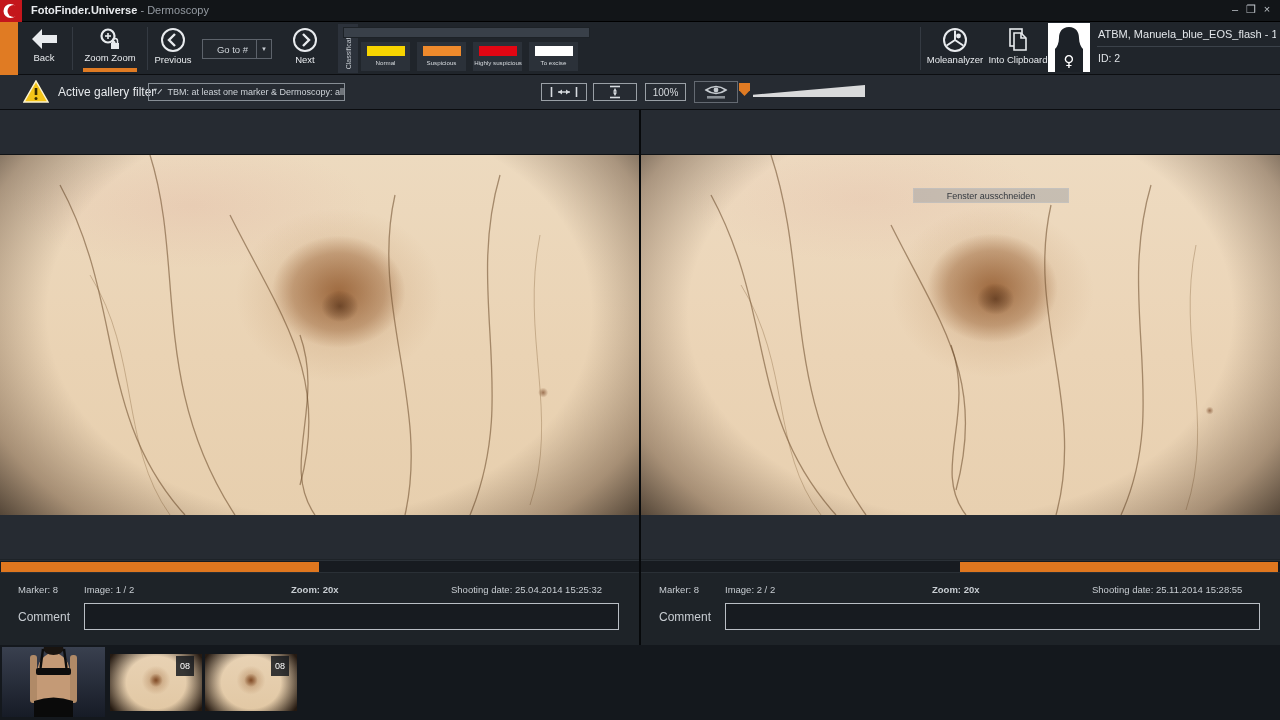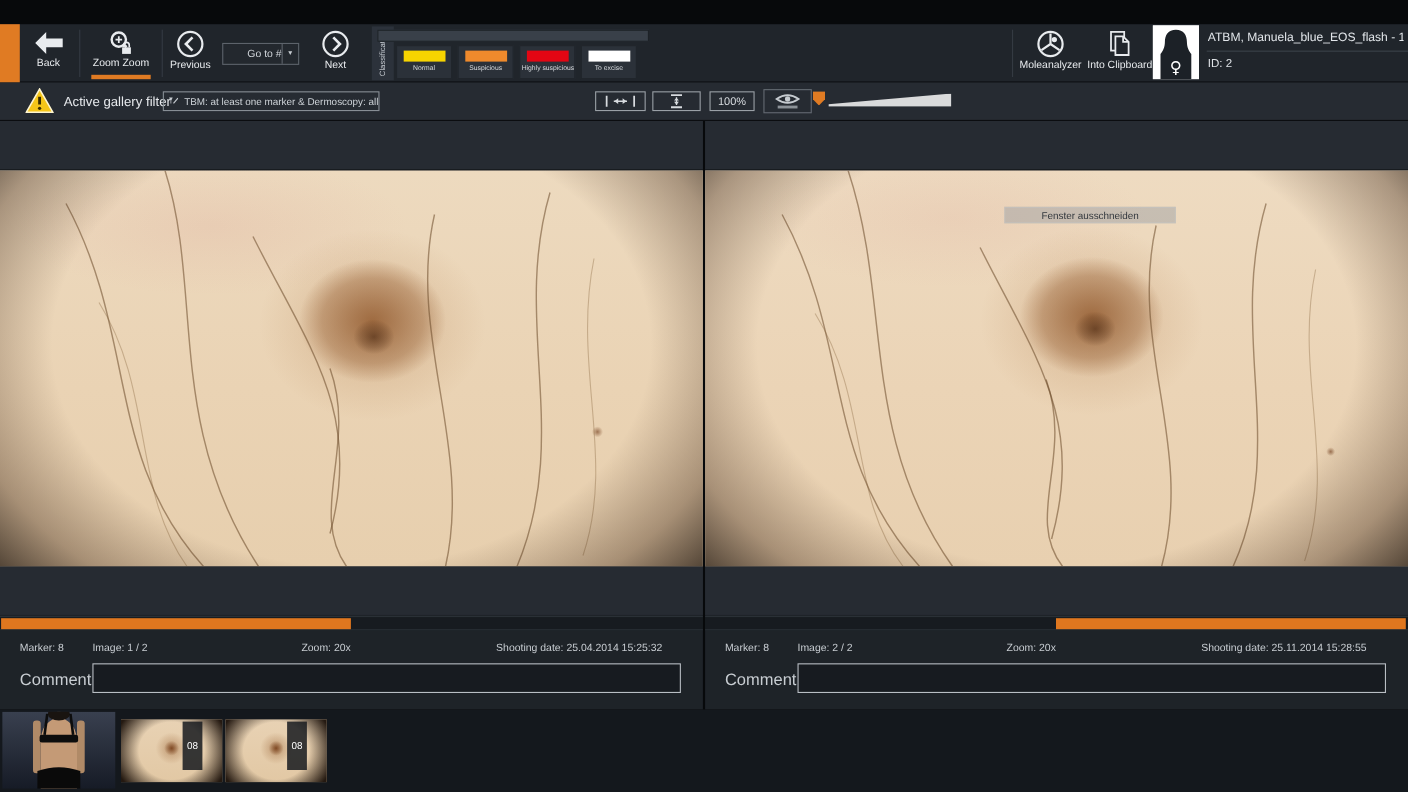--- a/index.html
+++ b/index.html
@@ -25,21 +25,21 @@
   .tbtn svg { display:block; margin:3px auto 0; }
   .sep { position:absolute; top:5px; width:1px; height:43px; background:#343a42; }
   #btn-back { left:18px; width:52px; }
   #sep1 { left:72px; }
   #btn-zoomlock { left:75px; width:70px; }
   #zl-underline { position:absolute; left:8px; bottom:1px; width:54px; height:4px; background:#e07b23; }
   #sep2 { left:147px; }
   #btn-prev { left:149px; width:48px; }
   .goto { position:absolute; left:202px; top:17px; width:70px; height:20px;
     border:1px solid #5d636b; background:#23282e; display:flex; align-items:center; }
-  .goto .gtxt { flex:1; font-size:9.5px; color:#d0d5da; padding-left:6px; text-align:right; }
+  .goto .gtxt { flex:1; font-size:9.5px; color:#d0d5da; padding-left:6px; text-align:center; }
   .goto .garrow { width:15px; height:100%; border-left:1px solid #5d636b; color:#c8cdd2;
     font-size:6px; display:flex; align-items:center; justify-content:center; }
   #btn-next { left:281px; width:48px; }
   .cls-tab { position:absolute; left:338px; top:2px; width:20px; height:49px; background:#2c323b;
     display:flex; align-items:center; justify-content:center; }
   .cls-tab span { writing-mode:vertical-rl; transform:rotate(180deg); font-size:7px; color:#c6cbd1; }
   .cls-strip { position:absolute; left:343px; top:5px; width:247px; height:11px;
     background:#394049; border:1px solid #1d2227; }
   .cls-row { position:absolute; left:360px; top:19px; display:flex; gap:5px; }
   .cbtn { width:51px; height:31px; background:#2b3139; border:1px solid #20252b; text-align:center; }
@@ -100,42 +100,54 @@
   .ghost { position:absolute; left:272px; top:33px; width:156px; height:15px; z-index:5;
     background:rgba(150,156,162,.45); border:1px solid rgba(195,200,205,.4);
     font-size:9px; color:#33383e; text-align:center; line-height:14px; }
   .strip-bot { position:absolute; left:0; top:405px; width:100%; height:44px; background:#262b32; }
   .track { position:absolute; left:0; top:450px; width:100%; height:13px; background:#171b20;
     border-top:1px solid #2a3036; border-bottom:1px solid #2a3036; }
   .sthumb { position:absolute; top:1px; height:10px; background:#e0771f; }
   #panelL .sthumb { left:1px; width:318px; }
   #panelR .sthumb { left:319px; width:318px; }
   .stat { position:absolute; top:474px; font-size:9.5px; color:#c8cdd2; white-space:nowrap; }
-  .s-marker { left:18px; } .s-image { left:84px; } .s-zoom { left:274px; } .s-date { left:451px; }
-  .c-label { position:absolute; left:18px; top:500px; font-size:15px; color:#c8cdd2; }
+  .s-marker { left:18px; } .s-image { left:84px; } .s-zoom { left:291px;font-weight:bold; } .s-date { left:451px; }
+  .c-label { position:absolute; left:18px; top:500px; font-size:12px; color:#c8cdd2; }
   .c-input { position:absolute; left:84px; top:493px; width:535px; height:27px;
     background:#171b20; border:1px solid #b9bec4; color:#dfe3e7; font-size:11px; padding:0 5px; }
 
   
   .thumbbar { position:absolute; left:0; top:645px; width:1280px; height:75px; background:#14181d; }
   .t-overview { position:absolute; left:2px; top:2px; width:103px; height:70px; }
   .dthumb { position:absolute; top:9px; width:92px; height:57px; background:
     radial-gradient(circle 9px at 50% 46%, rgba(118,62,25,.85), rgba(118,62,25,0) 75%),
     radial-gradient(circle 17px at 50% 46%, rgba(150,95,50,.5), rgba(150,95,50,0) 85%),
     radial-gradient(ellipse 62% 88% at 50% 50%, rgba(0,0,0,0) 52%, rgba(20,10,4,.92) 94%),
     linear-gradient(#e8d2b4,#e2c8a4); }
   #dt1 { left:110px; } #dt2 { left:205px; }
-  .badge { position:absolute; top:2px; right:18px; background:rgba(22,26,31,.85); color:#fff;
-    font-size:9px; padding:17px 4px; }
+  .badge { position:absolute; top:2px; right:8px; background:rgba(22,26,31,.85); color:#fff;
+    font-size:9px; padding:5px 4px; }
 </style>
 </head>
 <body>
 
 <div class="app">
 
+  <div class="titlebar">
+    <div class="logo">
+      <svg width="22" height="22" viewBox="0 0 22 22">
+        <circle cx="10.5" cy="11" r="7" fill="#ffffff"></circle>
+        <circle cx="13.5" cy="11" r="6" fill="#c4161c"></circle>
+      </svg>
+    </div>
+    <div class="apptitle"><span>FotoFinder.Universe</span><span class="mod"> - Dermoscopy</span></div>
+    <div class="winctl" id="wmin">–</div>
+    <div class="winctl" id="wres">❐</div>
+    <div class="winctl" id="wclo">×</div>
+  </div>
 
   <div class="toolbar">
     <div class="accent"></div>
 
     <div class="tbtn" id="btn-back">
       <svg width="30" height="24" viewBox="0 0 30 24">
         <path d="M13 2 L3 12 L13 22 L13 16 L28 16 L28 8 L13 8 Z" fill="#e8ebee"></path>
       </svg>
       <span class="lbl">Back</span>
     </div>

